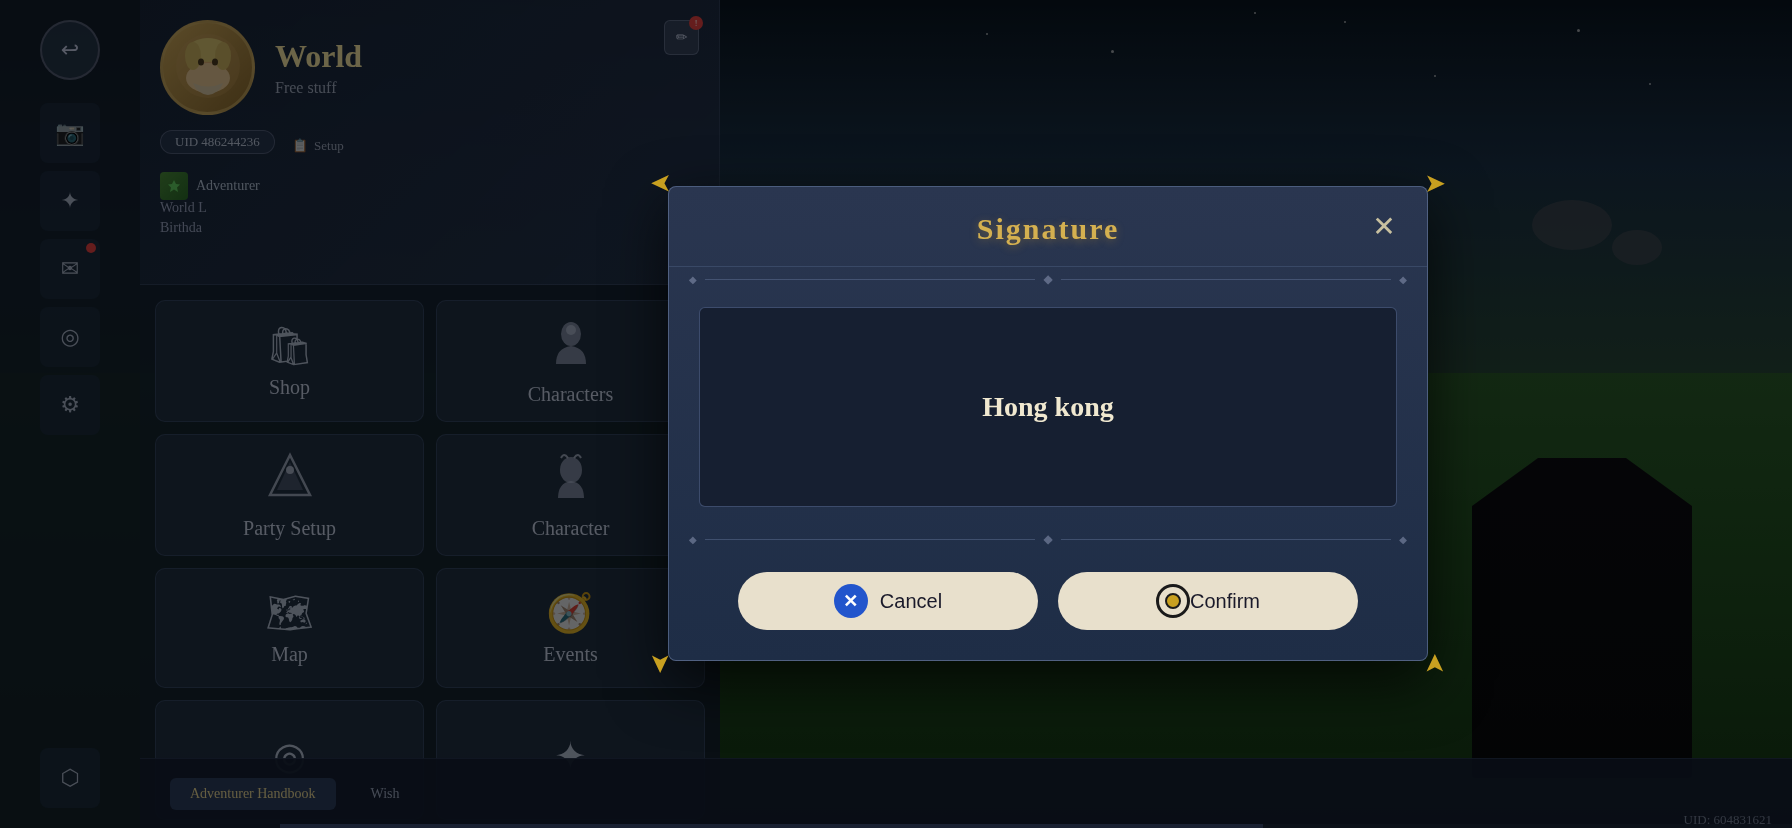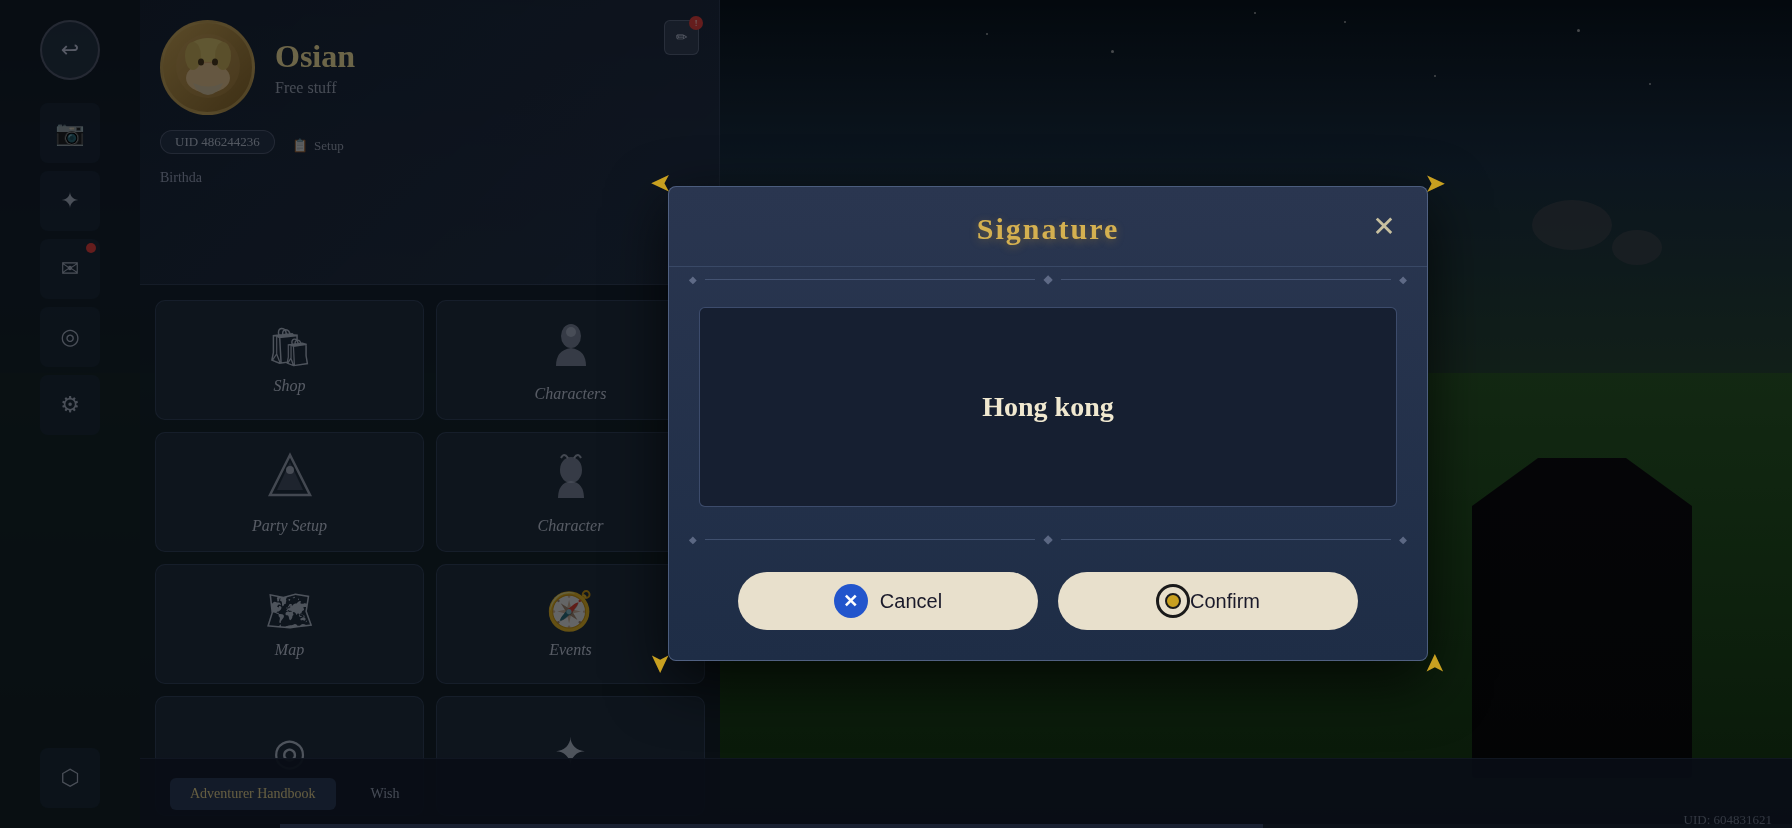--- a/index.html
+++ b/index.html
@@ -260,23 +260,22 @@
     }
 
     .menu-item-icon {
       font-size: 38px;
       margin-bottom: 8px;
       color: rgba(200,210,230,0.85);
     }
 
     .menu-item-label {
       color: rgba(210,220,240,0.9);
-      font-size: 16px;
+      font-size: 20px;
       text-align: right;
-      font-style: italic;
     }
 
     
     .bottom-tabs {
       position: absolute;
       bottom: 0; left: 0; right: 0;
       height: 70px;
       background: rgba(20,30,48,0.95);
       display: flex;
       align-items: center;
@@ -581,36 +580,47 @@
           <ellipse cx="25" cy="28" rx="8" ry="14" fill="#c8b060"></ellipse>
           <ellipse cx="55" cy="28" rx="8" ry="14" fill="#c8b060"></ellipse>
 
           <ellipse cx="33" cy="34" rx="3" ry="3.5" fill="#4a3a20"></ellipse>
           <ellipse cx="47" cy="34" rx="3" ry="3.5" fill="#4a3a20"></ellipse>
 
           <path d="M25 55 Q40 62 55 55 Q52 65 40 67 Q28 65 25 55Z" fill="#d0c0a0"></path>
         </svg>
       </div>
       <div class="profile-info">
-        <h2>Osian</h2>
+        <h2>World</h2>
         <div class="tagline">Free stuff</div>
       </div>
       <div class="edit-btn" style="position:absolute;top:20px;right:20px;">
         <span style="font-size:14px;color:#c0c8e0;">✏</span>
         <div class="notif-badge" style="font-size:8px;width:14px;height:14px;">!</div>
       </div>
     </div>
     <div style="display:flex;align-items:center;gap:10px;margin-bottom:8px;">
       <div class="uid-badge">UID 486244236</div>
       <span class="copy-btn">
         <span>📋</span>
         <span>Setup</span>
       </span>
     </div>
     <div class="profile-details">
+      <div class="adventure-rank">
+        <div class="rank-badge">
+          <svg width="16" height="16" viewBox="0 0 16 16">
+              <path d="M8 2L10 6L14 6.5L11 9.5L12 14L8 11.5L4 14L5 9.5L2 6.5L6 6Z" fill="#60cc60"></path>
+            </svg>
+        </div>
+        <span style="color:rgba(200,215,235,0.85);font-size:14px;">Adventurer</span>
+      </div>
+      <div class="detail-row">
+        <span>World L</span>
+      </div>
       <div class="detail-row">
         <span>Birthda</span>
       </div>
     </div>
   </div>
 
   <div class="grid-menu">
     <div class="menu-item">
       <div class="menu-item-icon">🛍</div>
       <div class="menu-item-label">Shop</div>

